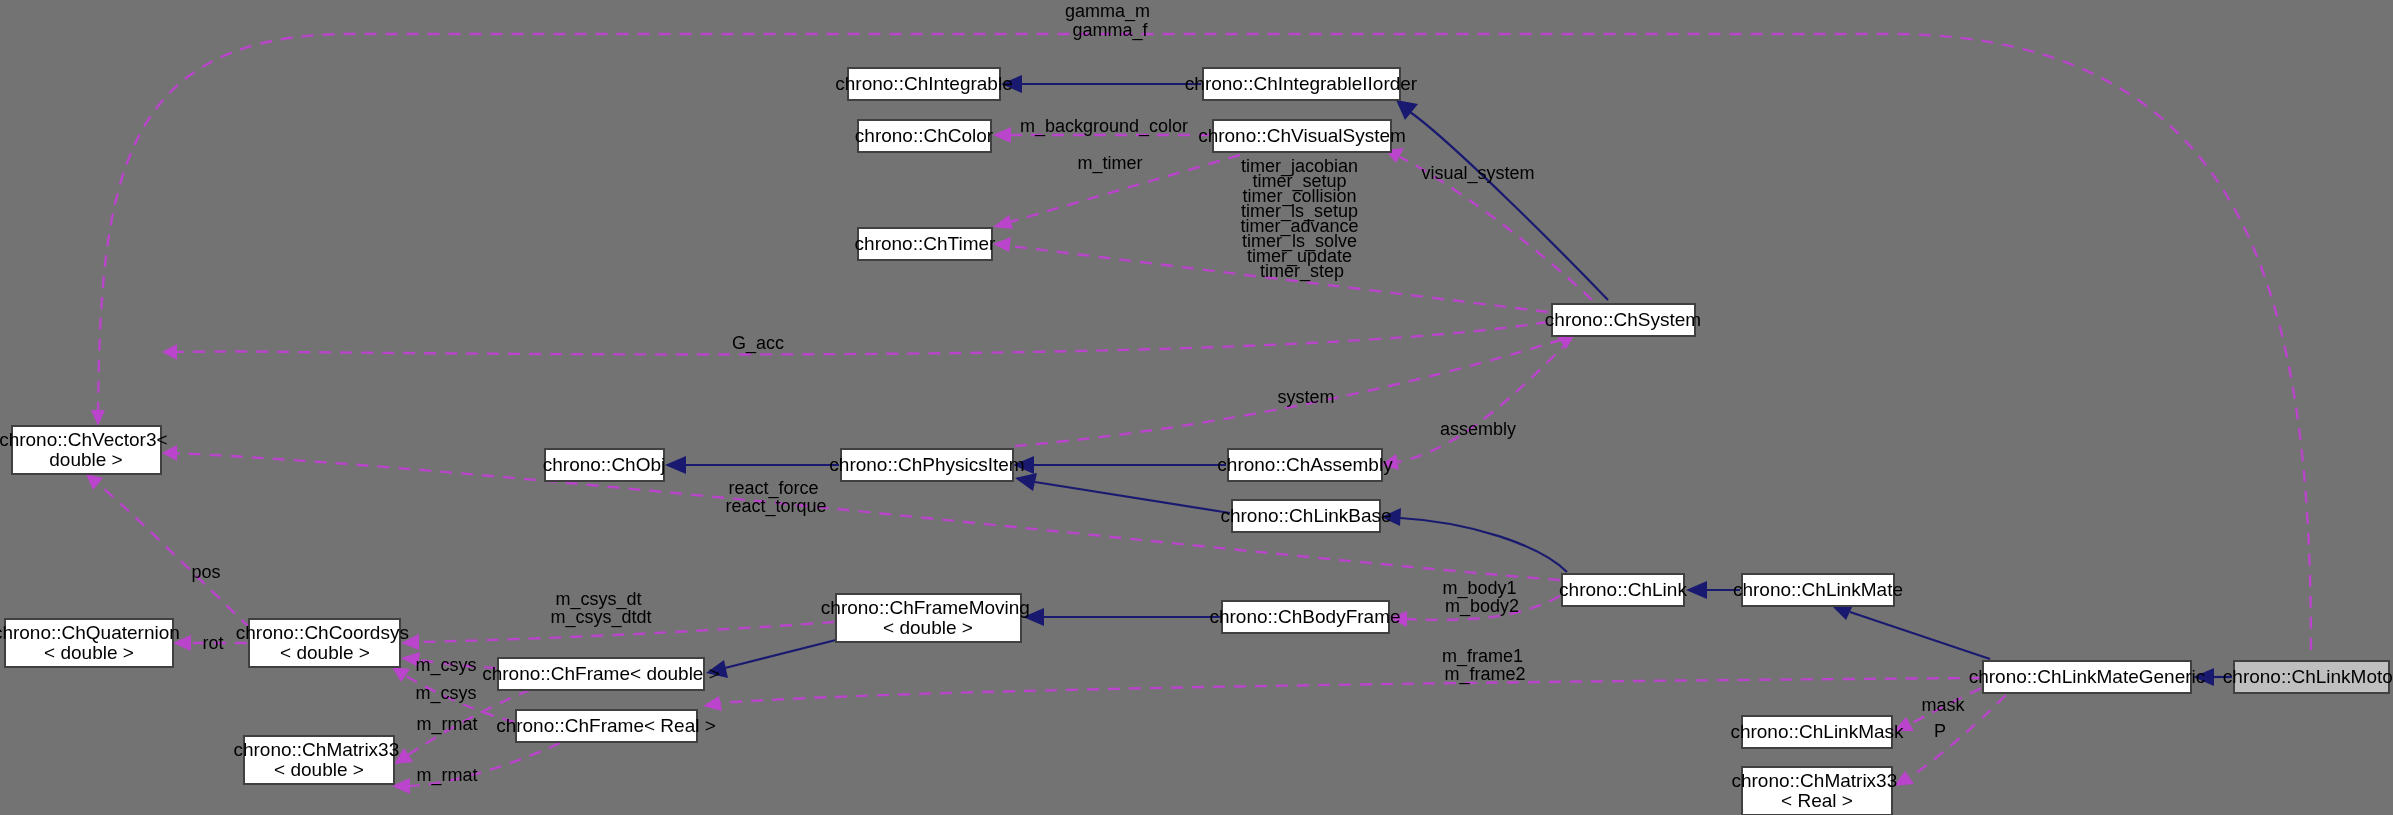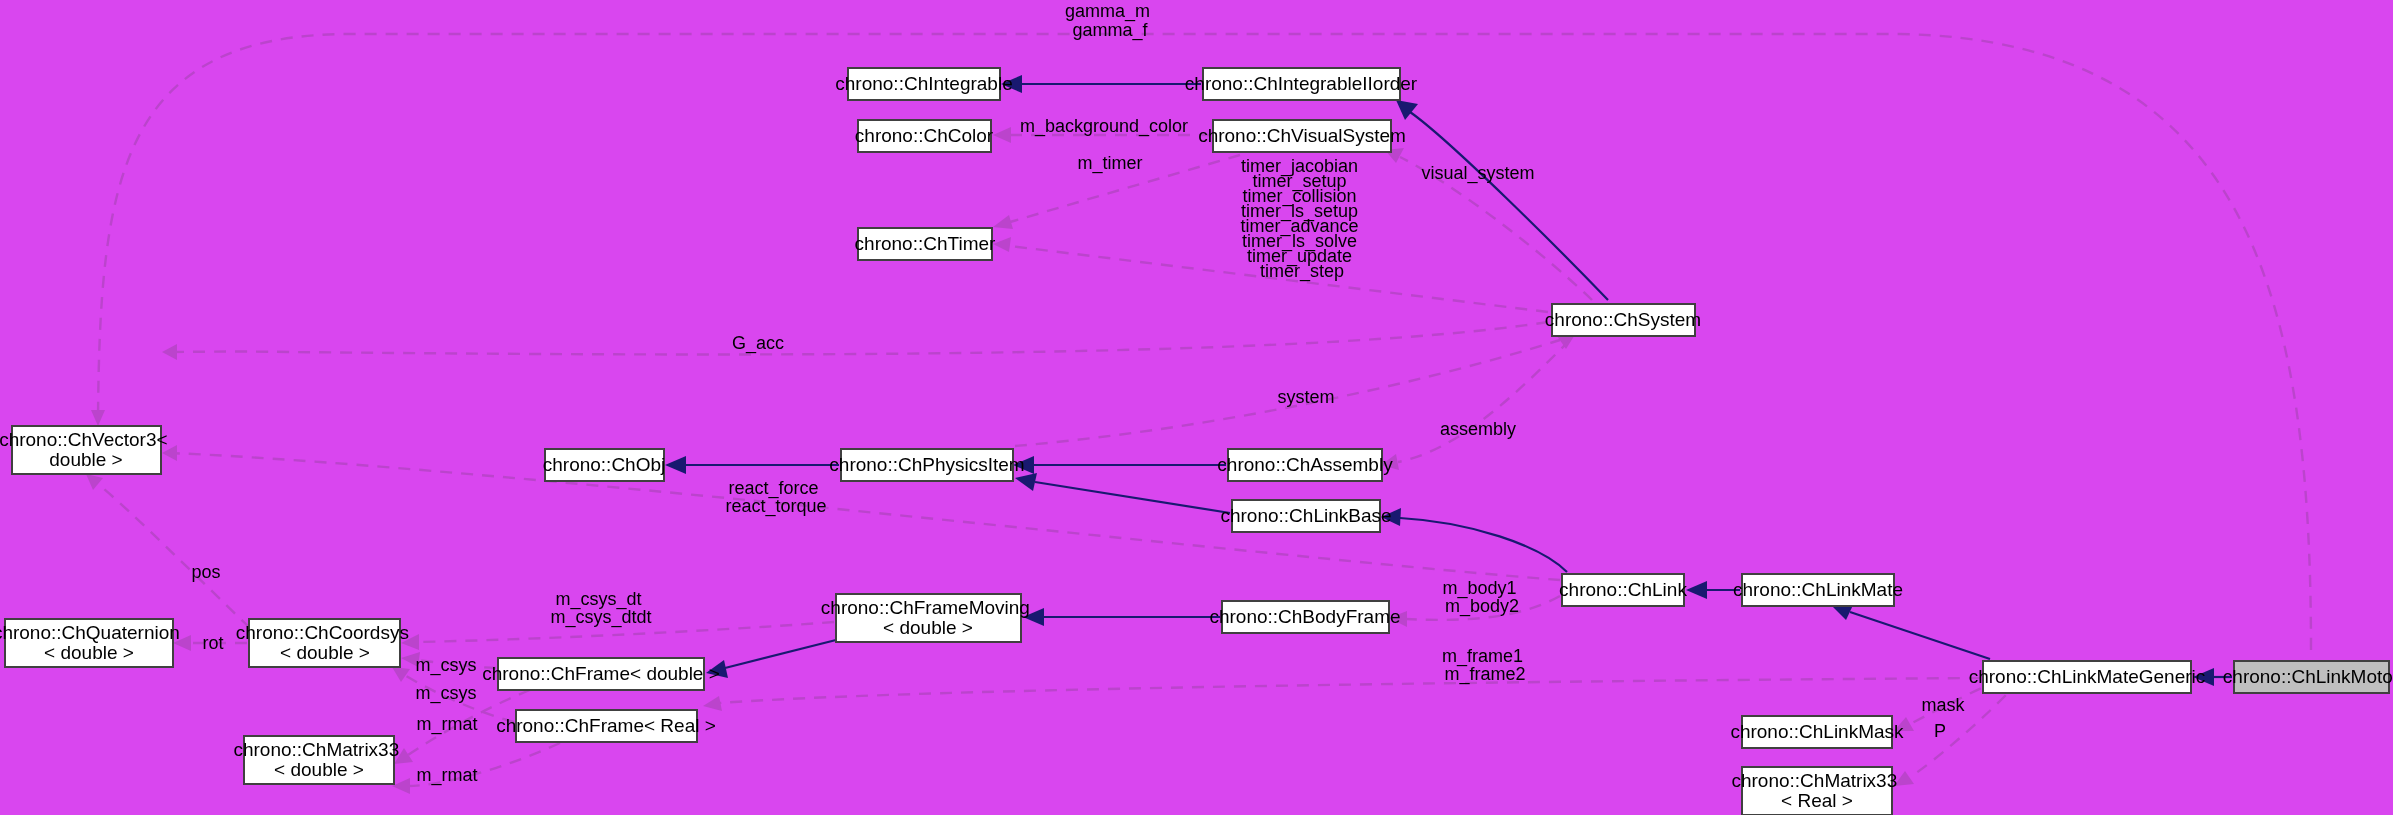--- a/index.html
+++ b/index.html
@@ -7,21 +7,21 @@
     padding: 0;
     background: #ffffff;
   }
   body {
     font-family: "Liberation Sans", sans-serif;
   }
   #diagram-root {
     position: relative;
     width: 2393px;
     height: 815px;
-    background: #d946ef;
+    background: #737373;
     overflow: hidden;
   }
   svg#graph {
     position: absolute;
     left: 0;
     top: 0;
     width: 2393px;
     height: 815px;
   }
   .node-box {

